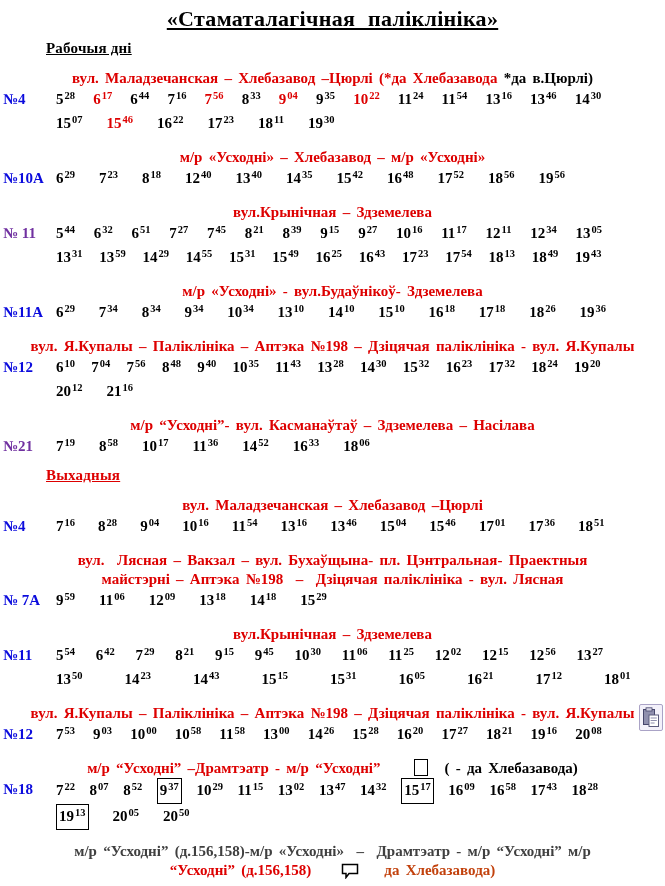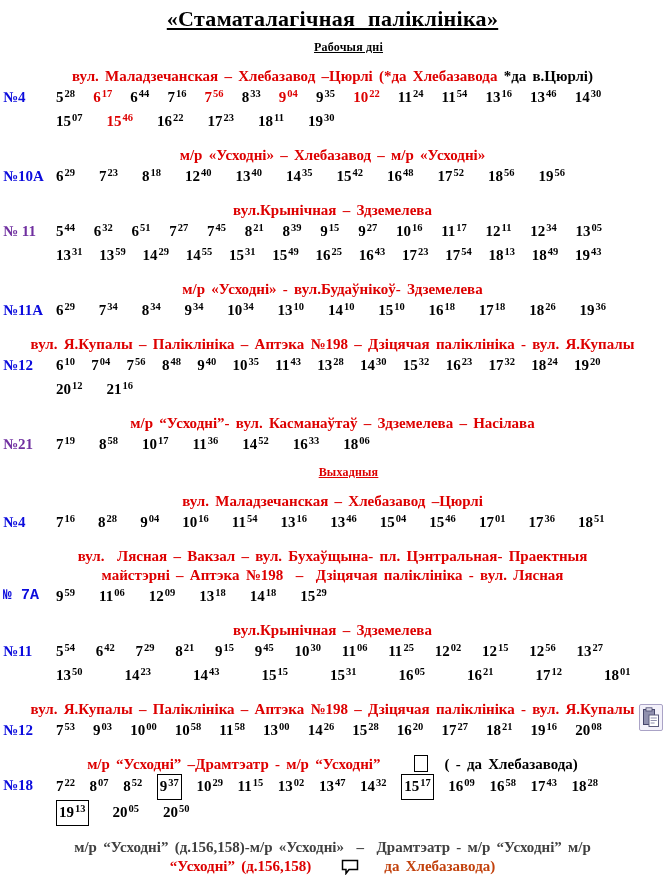--- a/index.html
+++ b/index.html
@@ -5,21 +5,21 @@
   html,body{margin:0;padding:0;}
   body{
     width:665px;height:886px;background:#ffffff;position:relative;overflow:hidden;
     font-family:"Liberation Serif","DejaVu Serif",serif;font-weight:bold;color:#000;
   }
   .title{
     font-size:22px;text-align:center;margin:6px 0 2px;
     text-decoration:underline;word-spacing:7px;letter-spacing:.3px;
   }
   .day-label{
-    font-size:12px;text-align:center;padding-right:14px;margin-top:8px;
+    font-size:15px;text-align:left;padding-right:14px;margin-top:8px;
     text-decoration:underline;letter-spacing:.2px;margin-left:46px;
   }
   .route{margin-top:12px;}
   .route-header{font-size:15px;text-align:center;line-height:19px;word-spacing:2.5px;}
   .route-header .seg{white-space:pre-wrap;}
   .route-body{display:flex;align-items:flex-start;}
   .route-num{flex:0 0 56px;width:56px;font-size:15px;padding-left:3px;box-sizing:border-box;line-height:22px;}
   .rows{flex:1;min-width:0;}
   .time-row{display:flex;align-items:baseline;line-height:22px;}
   .time{white-space:nowrap;font-size:15px;}
@@ -238,21 +238,21 @@
             </div>
           </div>
         </div>
       </div>
       <div class="route">
         <div class="route-header">
           <div class="header-line"><span class="seg" style="color: rgb(221, 0, 0);">вул.  Лясная – Вакзал – вул. Бухаўщына- пл. Цэнтральная- Праектныя</span></div>
           <div class="header-line"><span class="seg" style="color: rgb(221, 0, 0);">майстэрні – Аптэка №198  –  Дзіцячая паліклініка - вул. Лясная</span></div>
         </div>
         <div class="route-body">
-          <div class="route-num" style="color: rgb(11, 11, 221); font-family: Liberation Mono, monospace;">№ 7А</div>
+          <div class="route-num" style="color: rgb(11, 11, 221);">№ 7А</div>
           <div class="rows">
             <div class="time-row" style="column-gap: 24px; text-align: center;">
               <span class="time"><span class="h">9</span><span class="m">59</span></span>
               <span class="time"><span class="h">11</span><span class="m">06</span></span>
               <span class="time"><span class="h">12</span><span class="m">09</span></span>
               <span class="time"><span class="h">13</span><span class="m">18</span></span>
               <span class="time"><span class="h">14</span><span class="m">18</span></span>
               <span class="time"><span class="h">15</span><span class="m">29</span></span>
             </div>
           </div>

